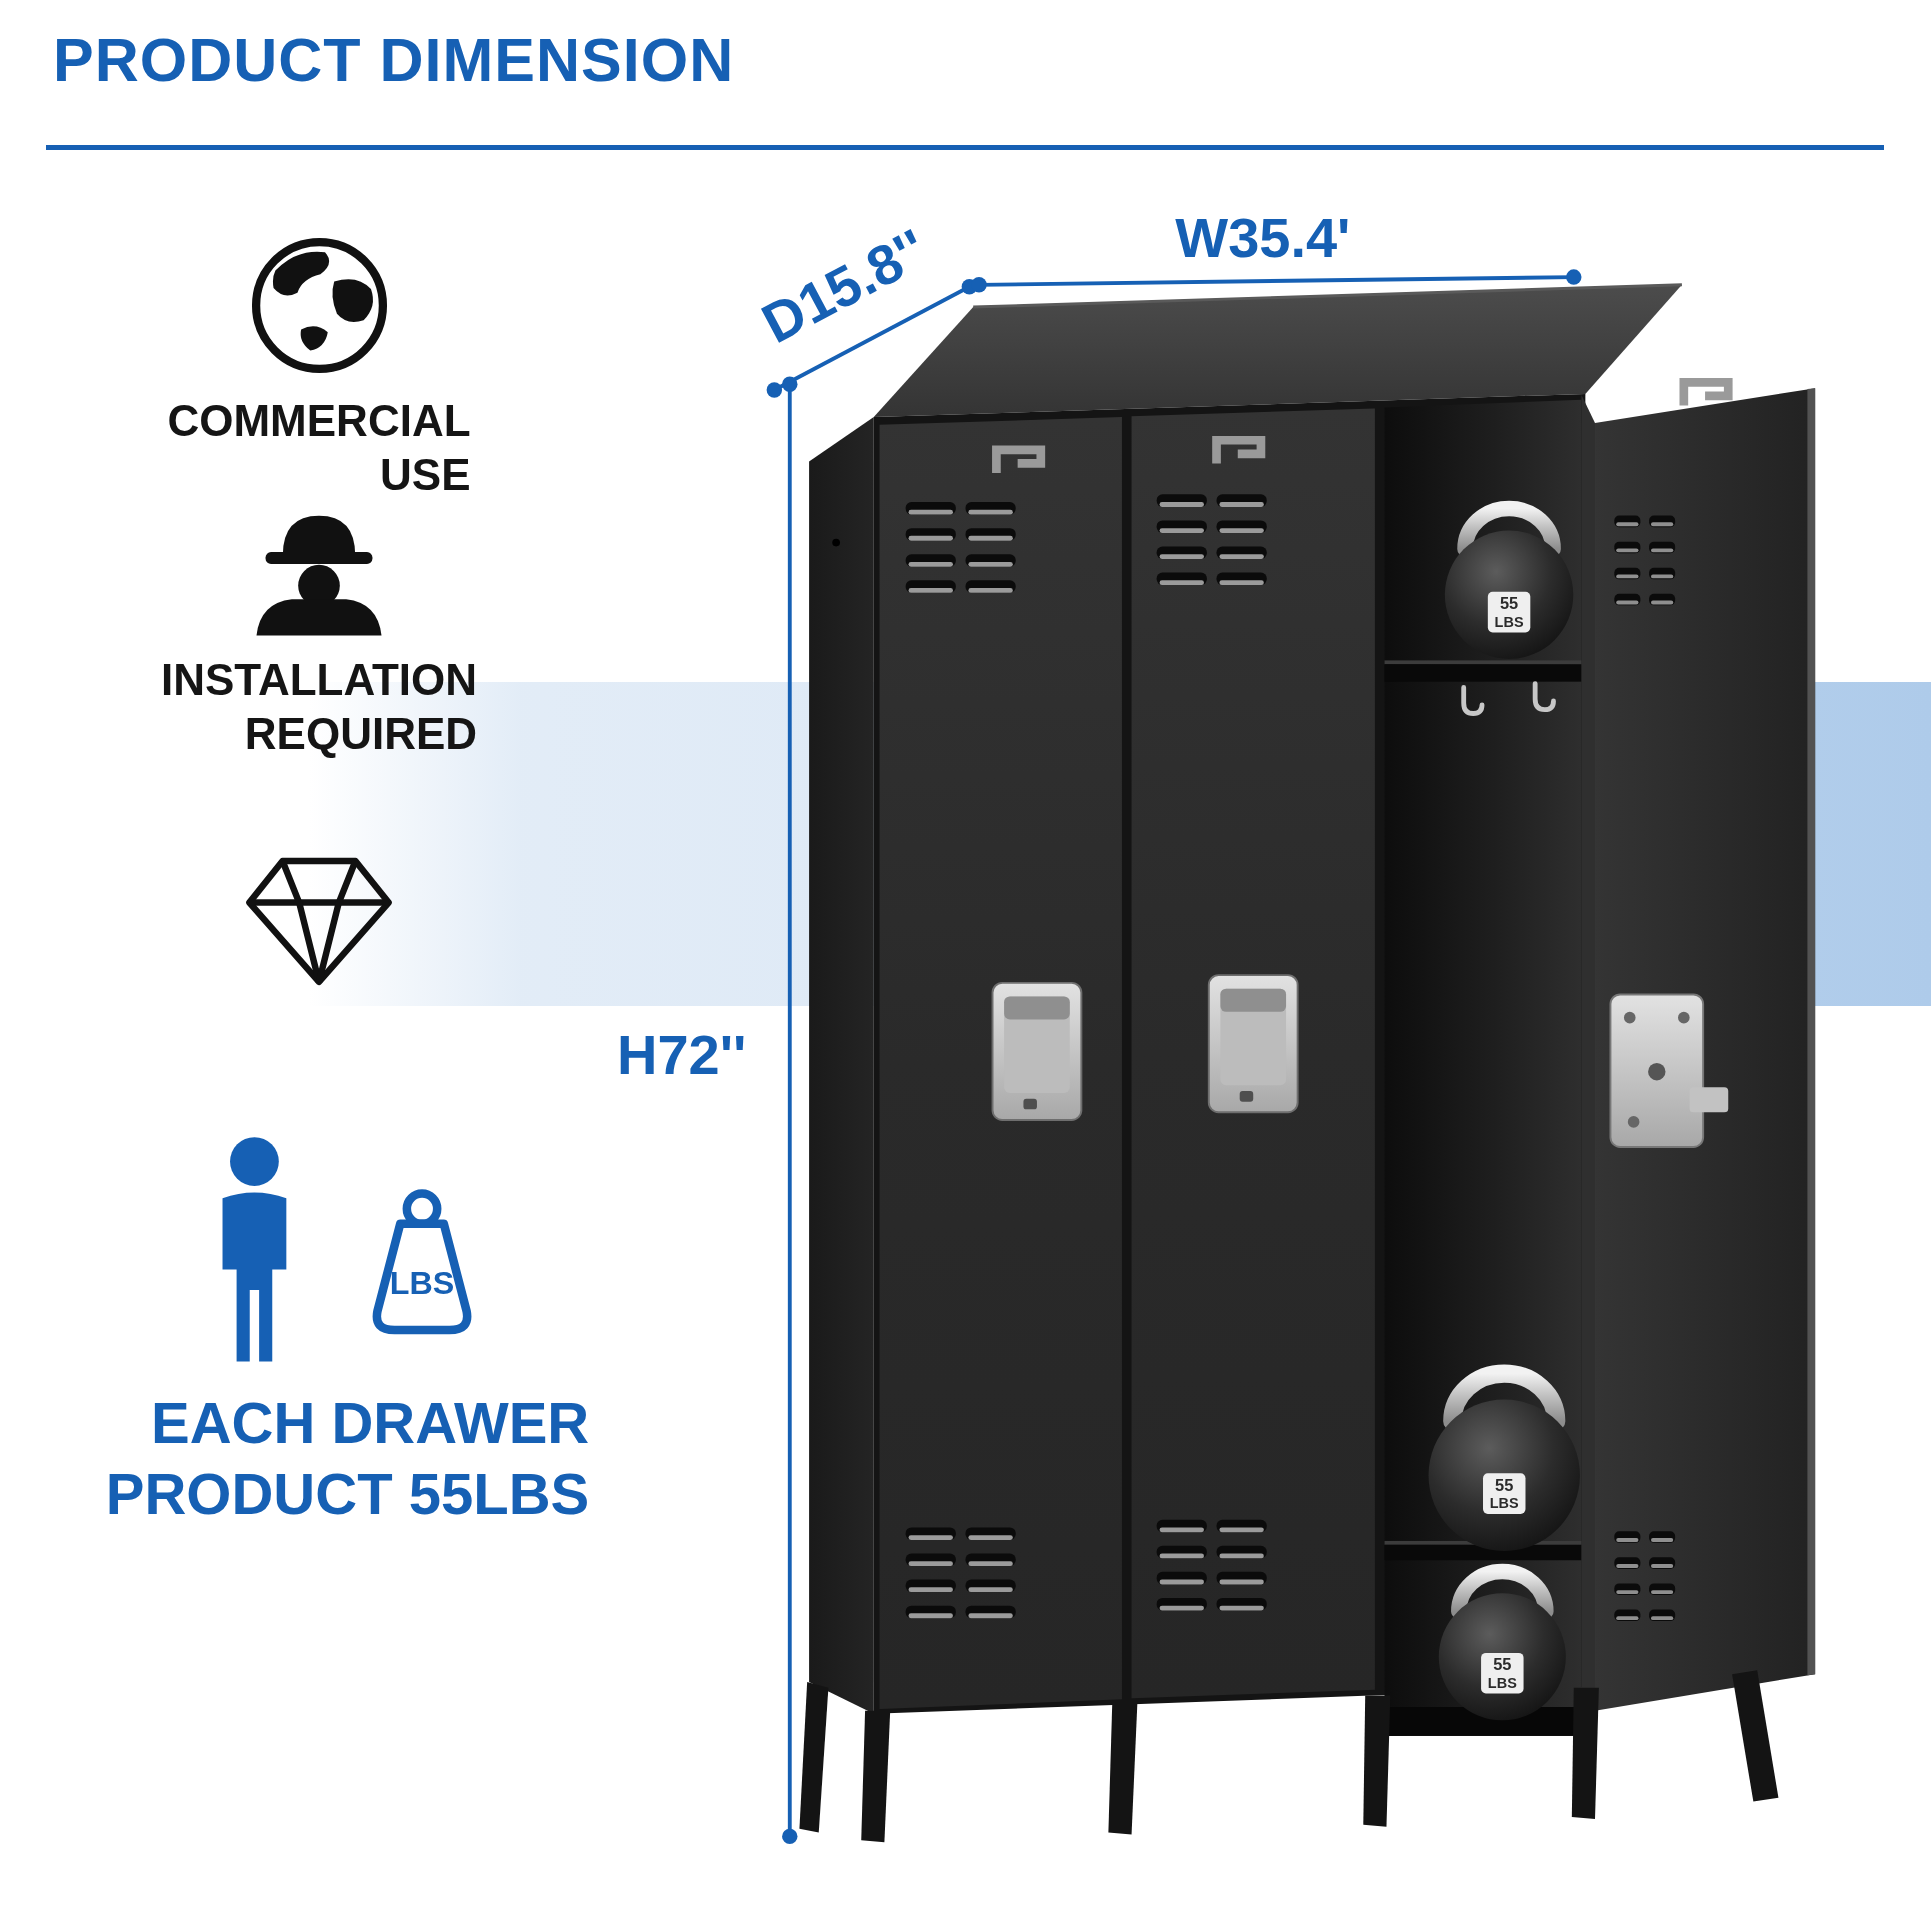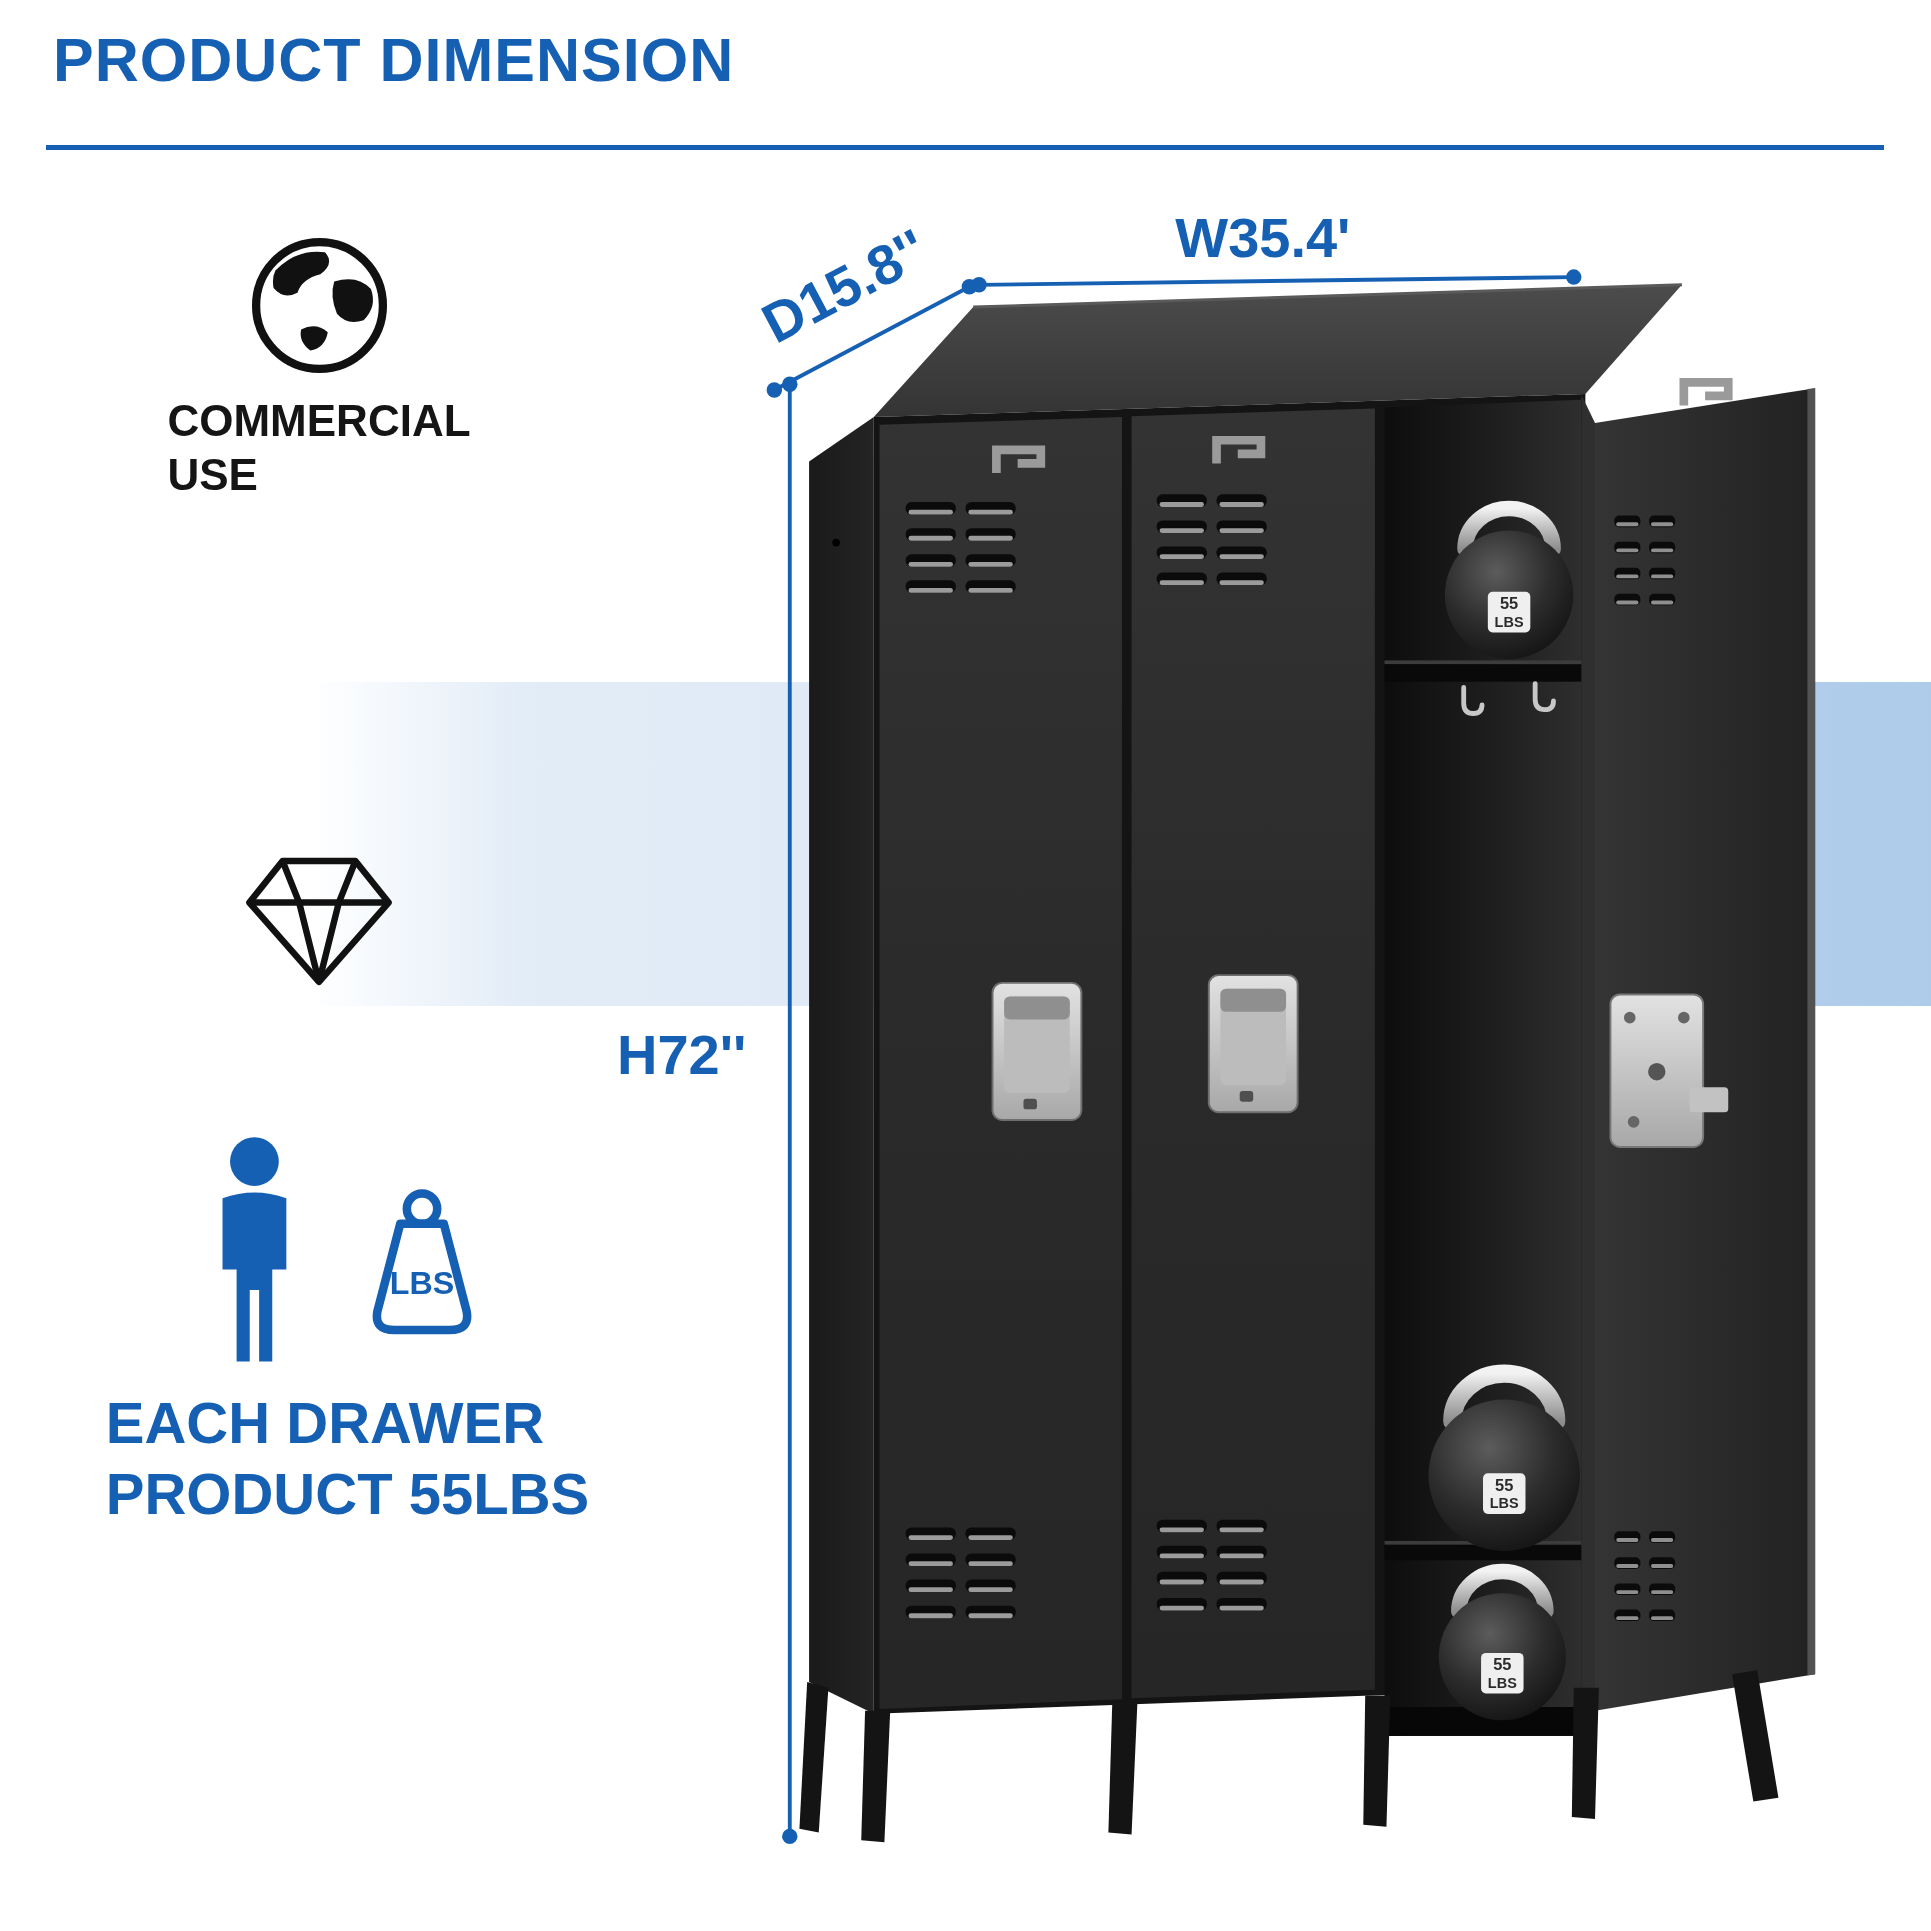--- a/index.html
+++ b/index.html
@@ -9,21 +9,21 @@
 
   .blue-band{position:absolute;left:0;top:682px;width:1931px;height:324px;
     background:linear-gradient(90deg, rgba(183,208,235,0) 0%, rgba(183,208,235,0) 16%,
       rgba(183,208,235,.40) 27%, rgba(183,208,235,.48) 55%,
       rgba(183,208,235,.82) 74%, #b4cfec 87%, #aecbea 100%);}
 
   .page-title{position:absolute;left:53px;top:25px;font-size:61px;font-weight:bold;
     color:#1660B4;letter-spacing:1px;white-space:nowrap}
   .title-rule{position:absolute;left:46px;top:145px;width:1838px;height:4.8px;background:#1660B4}
 
-  .feature{position:absolute;display:flex;flex-direction:column;align-items:center;text-align:left}
+  .feature{position:absolute;display:flex;flex-direction:column;align-items:center;text-align:right}
   .f0{left:68px;top:232px;width:502px}
   .f1{left:68px;top:497px;width:502px}
   .f2{left:68px;top:850px;width:502px}
   .f3{left:58px;top:1134px;width:579px}
   .flabel{margin-top:15.4px;font-size:44px;font-weight:bold;color:#151515;line-height:1.22}
   .flabel span{display:block}
   .flabel.blue{color:#1660B4;font-size:58px}
   .icon-row{display:flex;align-items:flex-end;gap:27px}
   .icon-row .weight-ic{margin-bottom:23px}
 
@@ -48,20 +48,32 @@
       <path fill="#111" d="M32,42 Q55,18 86,22 Q97,34 81,46 Q61,51 56,66 Q41,74 30,61 Q28,50 32,42 Z"></path>
       <path fill="#111" d="M96,54 Q121,46 136,62 Q143,81 128,96 Q110,102 99,89 Q91,70 96,54 Z"></path>
       <path fill="#111" d="M60,106 Q76,98 89,109 Q86,126 70,129 Q57,119 60,106 Z"></path>
     </svg>
     <div class="flabel">
       <span>COMMERCIAL</span>
       <span>USE</span>
     </div>
   </div>
 
+  <div class="feature f1">
+    <svg width="154" height="141" viewBox="0 0 170 150">
+      <path fill="#111" d="M45,62 Q45,18 85,18 Q125,18 125,62 Z"></path>
+      <rect x="26" y="58" width="118" height="13" rx="6" fill="#111"></rect>
+      <circle cx="85" cy="95" r="23" fill="#111"></circle>
+      <path fill="#111" d="M16,150 Q20,114 55,110 L115,110 Q150,114 154,150 Z"></path>
+    </svg>
+    <div class="flabel">
+      <span>INSTALLATION</span>
+      <span>REQUIRED</span>
+    </div>
+  </div>
 
   <div class="feature f2">
     <svg width="162" height="143" viewBox="0 0 175 155">
       <g fill="none" stroke="#111" stroke-width="7" stroke-linejoin="round">
         <path d="M48,12 L127,12 L163,57 L87.5,143 L12,57 Z"></path>
         <path d="M12,57 L163,57"></path>
         <path d="M48,12 L66,57 L87.5,143"></path>
         <path d="M127,12 L109,57 L87.5,143"></path>
       </g>
     </svg>

